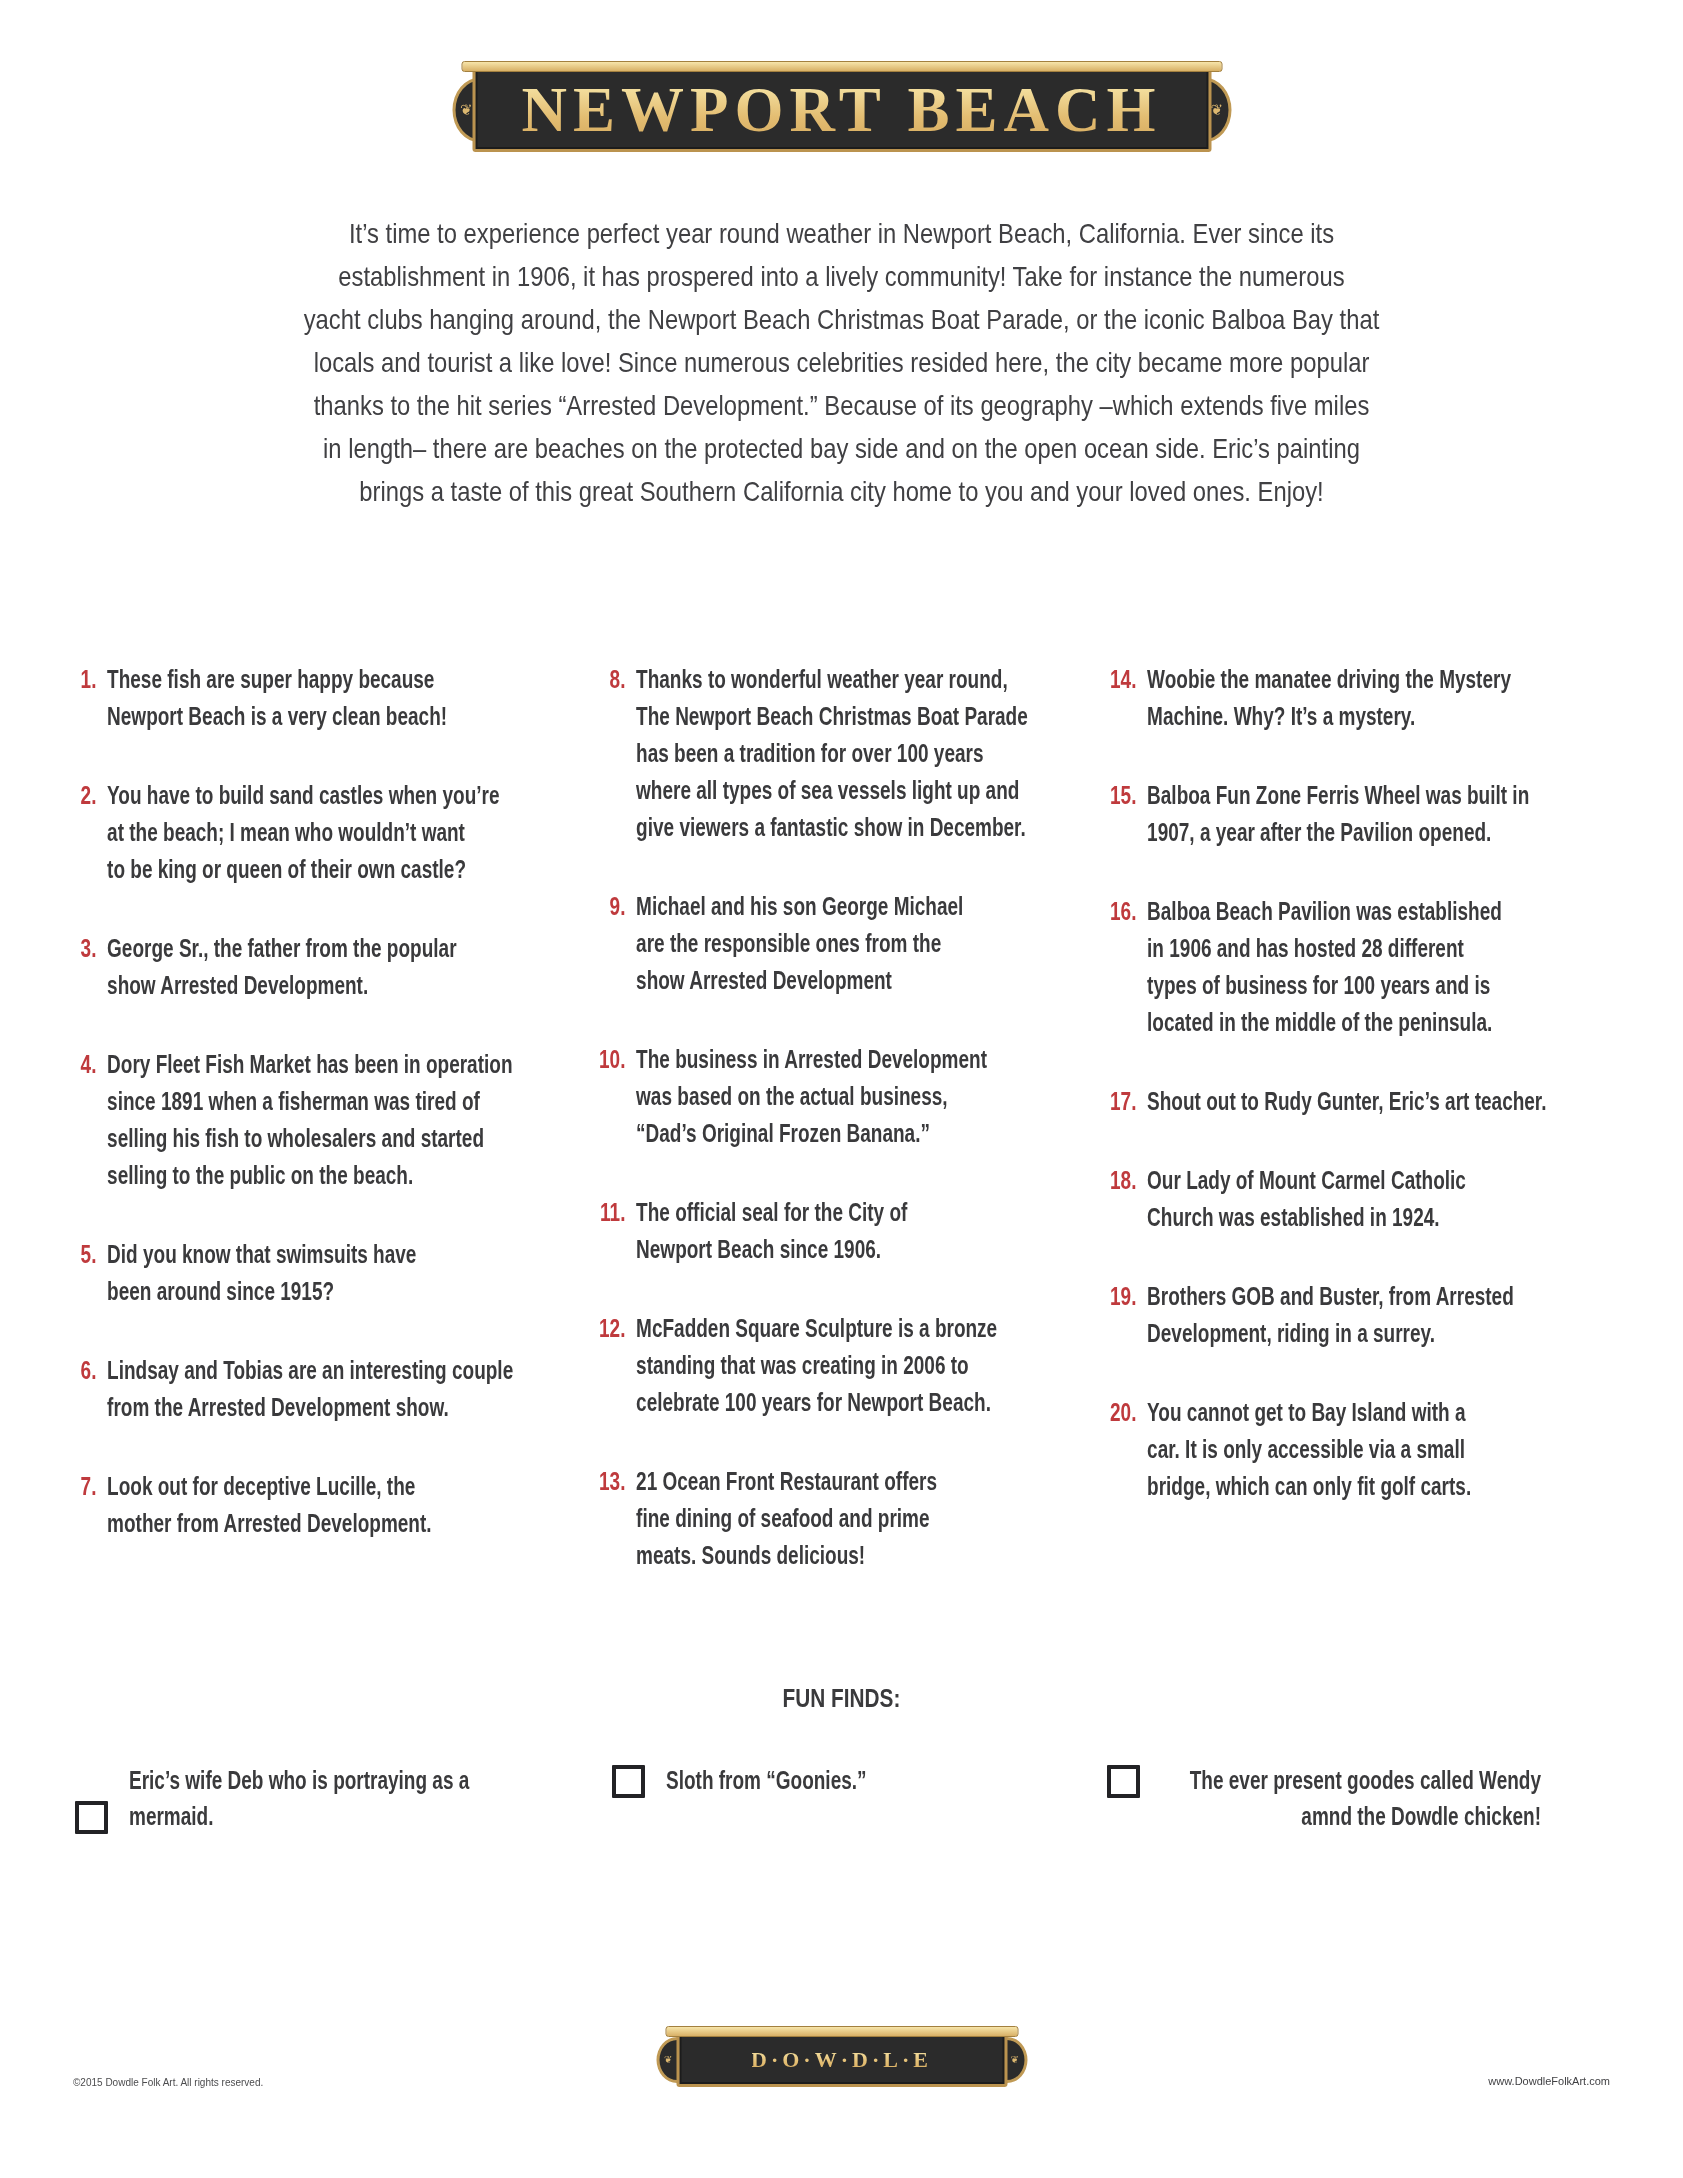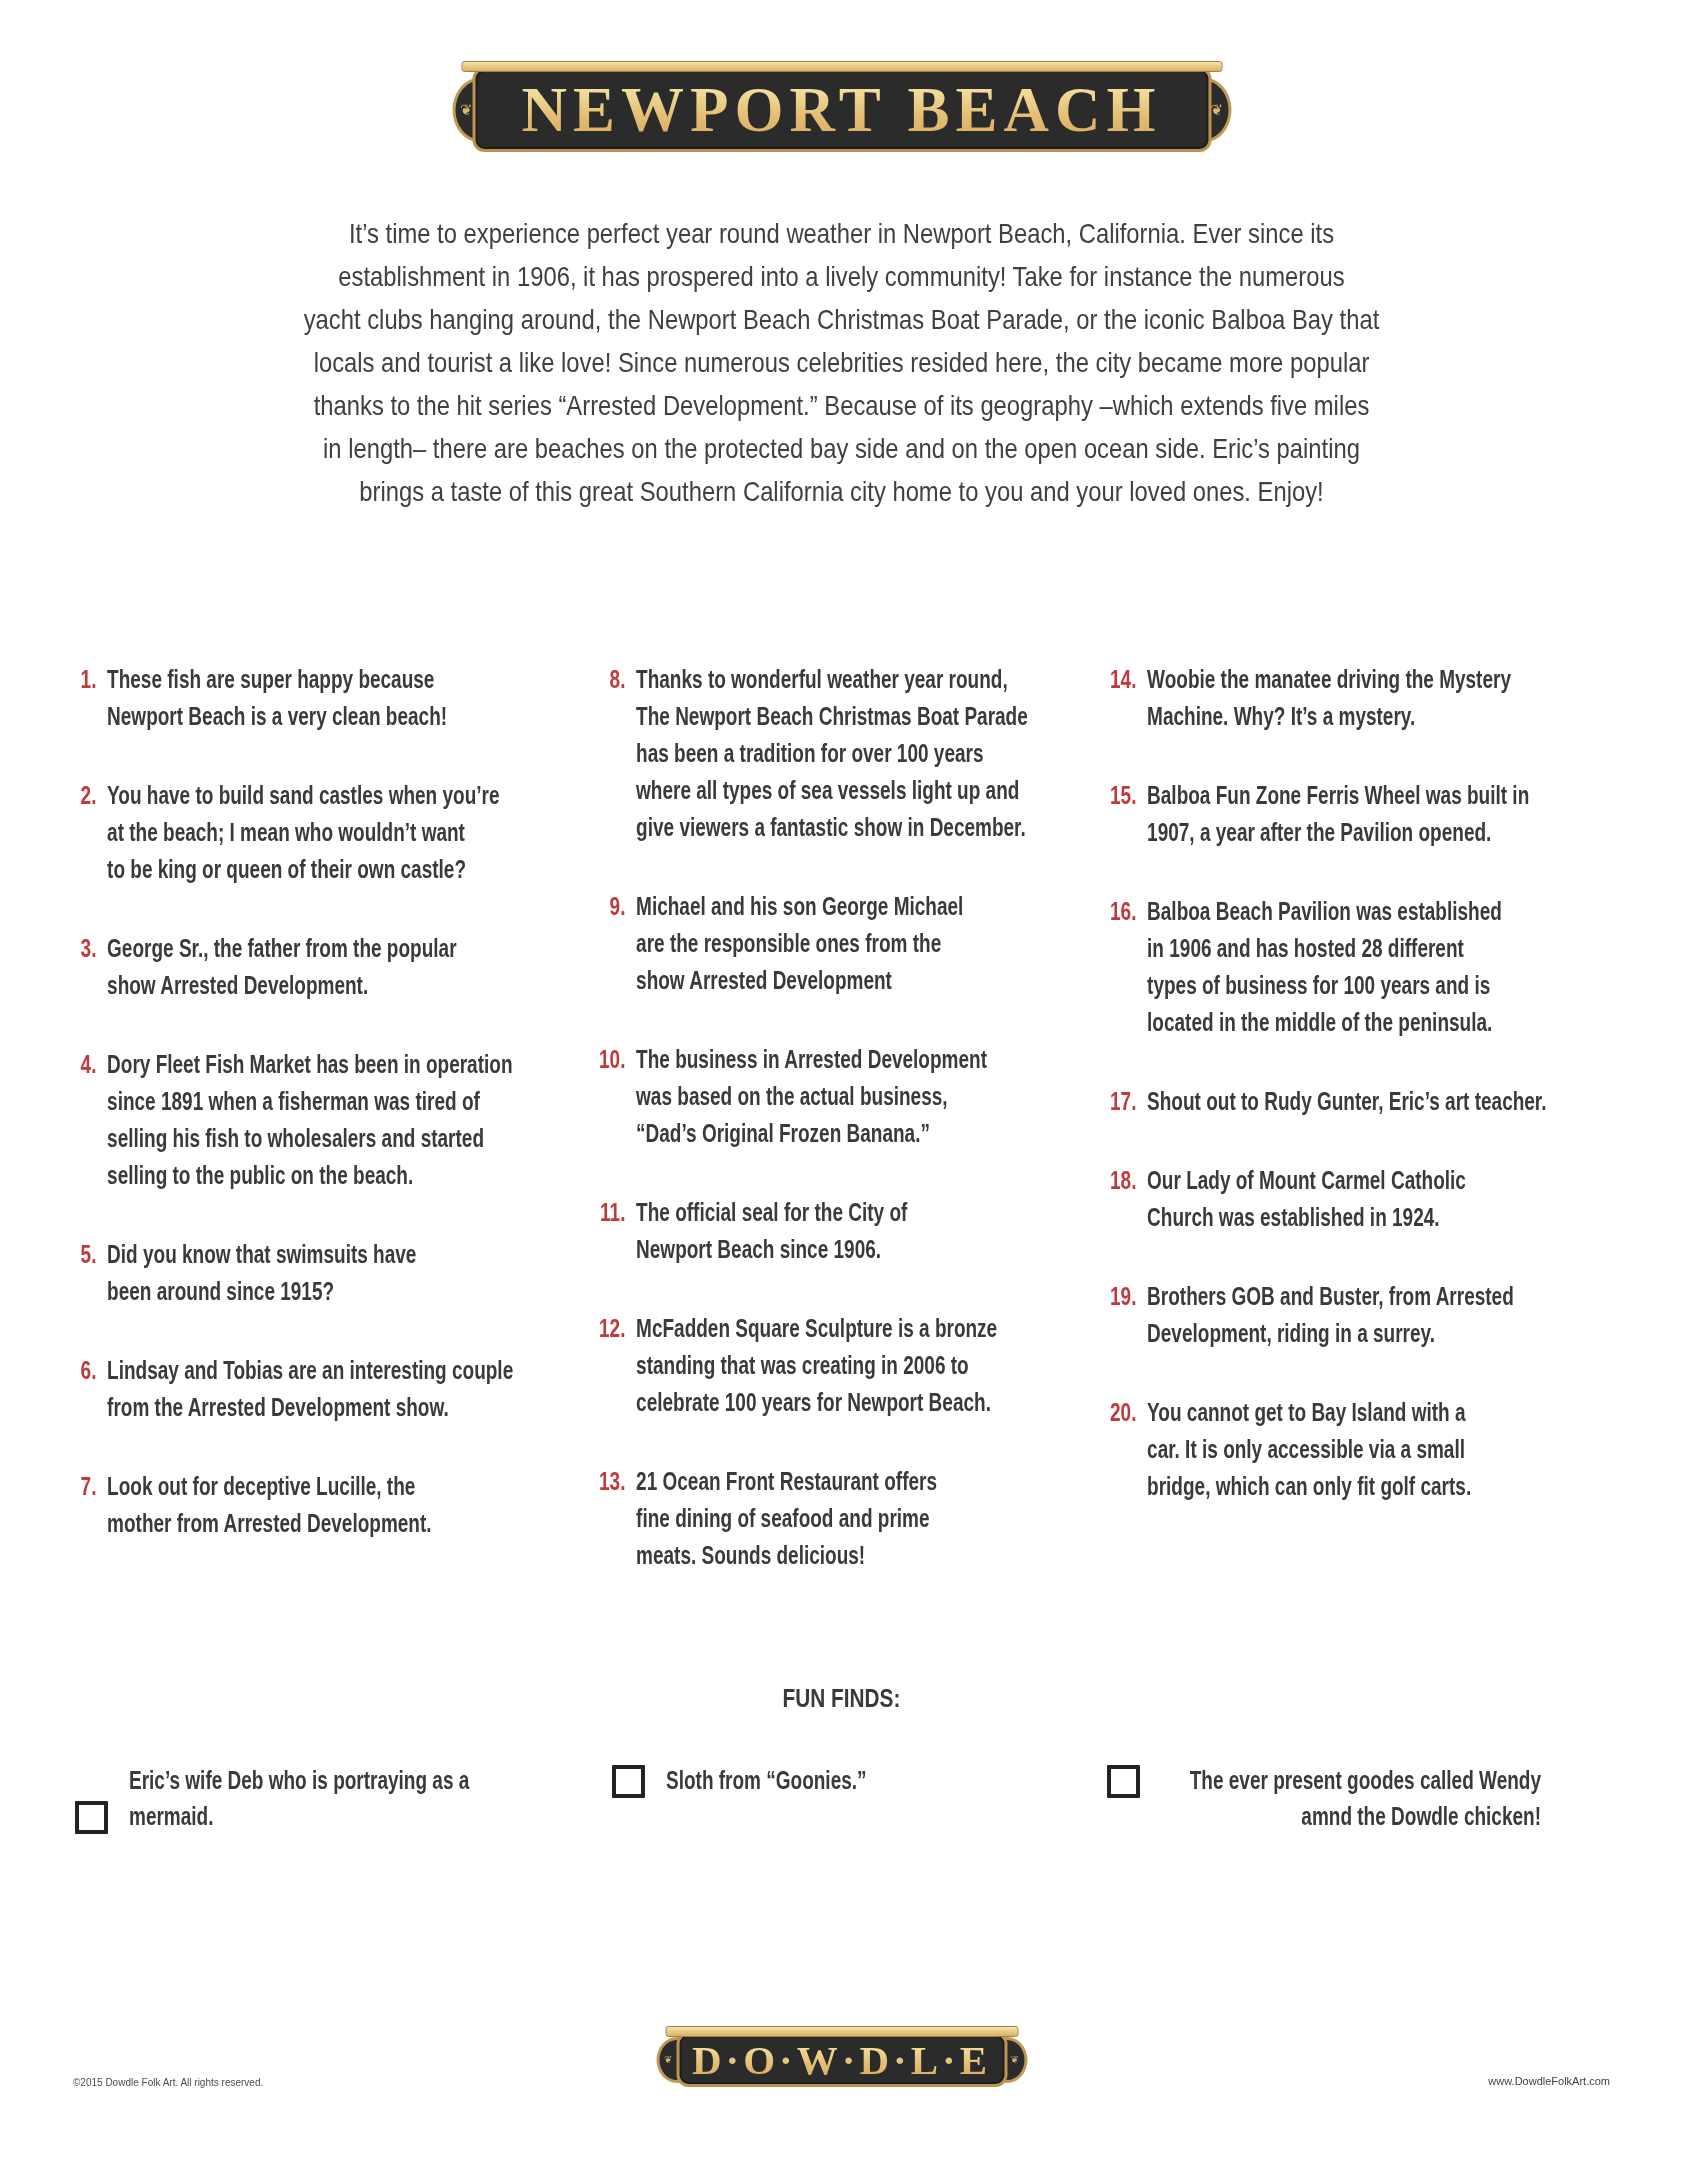--- a/index.html
+++ b/index.html
@@ -17,37 +17,37 @@
     position:absolute;top:50%;transform:translateY(-50%);
     background:#2b2b2b;border:3px solid #c09a55;border-radius:50%;
     z-index:0;display:flex;align-items:center;color:#dcb76f;
   }
   .lg .ear{width:44px;height:59px;font-size:15px;}
   .sm .ear{width:30px;height:40px;font-size:10px;}
   .ear.left{left:-20px;justify-content:flex-start;padding-left:5px;}
   .ear.right{right:-20px;justify-content:flex-end;padding-right:5px;}
   .plaque{
     position:absolute;inset:0;z-index:1;background:#2b2b2b;
-    border:3px solid #bb934f;border-radius:12px;
+    border:3px solid #bb934f;border-radius:3px;
     display:flex;align-items:center;justify-content:center;
     box-shadow:inset 0 0 0 2px #1c1c1c;
   }
   .plaque::before{ 
     content:"";position:absolute;left:-14px;right:-14px;top:-9px;height:9px;
     background:linear-gradient(180deg,#f7e5aa,#d8b066);
     border:1px solid #a3803f;border-radius:3px;
   }
   .badge-title{
     font-family:"Liberation Serif", serif;font-weight:bold;
     background:linear-gradient(180deg,#f4e0a0 20%,#e3bd72 60%,#d3a75b);
     -webkit-background-clip:text;background-clip:text;color:transparent;
     white-space:nowrap;
   }
   .lg .badge-title{font-size:63px;letter-spacing:6px;padding-top:2px;}
-  .sm .badge-title{font-size:41px;letter-spacing:4px;padding-top:1px;}
+  .sm .badge-title{font-size:22px;letter-spacing:4px;padding-top:1px;}
 
   
   .intro{
     position:absolute;top:184px;left:0;right:0;
     text-align:center;white-space:pre-line;
     font-size:28px;line-height:43px;color:#404043;
     transform:scaleX(0.85);transform-origin:50% 0;
   }
 
   

